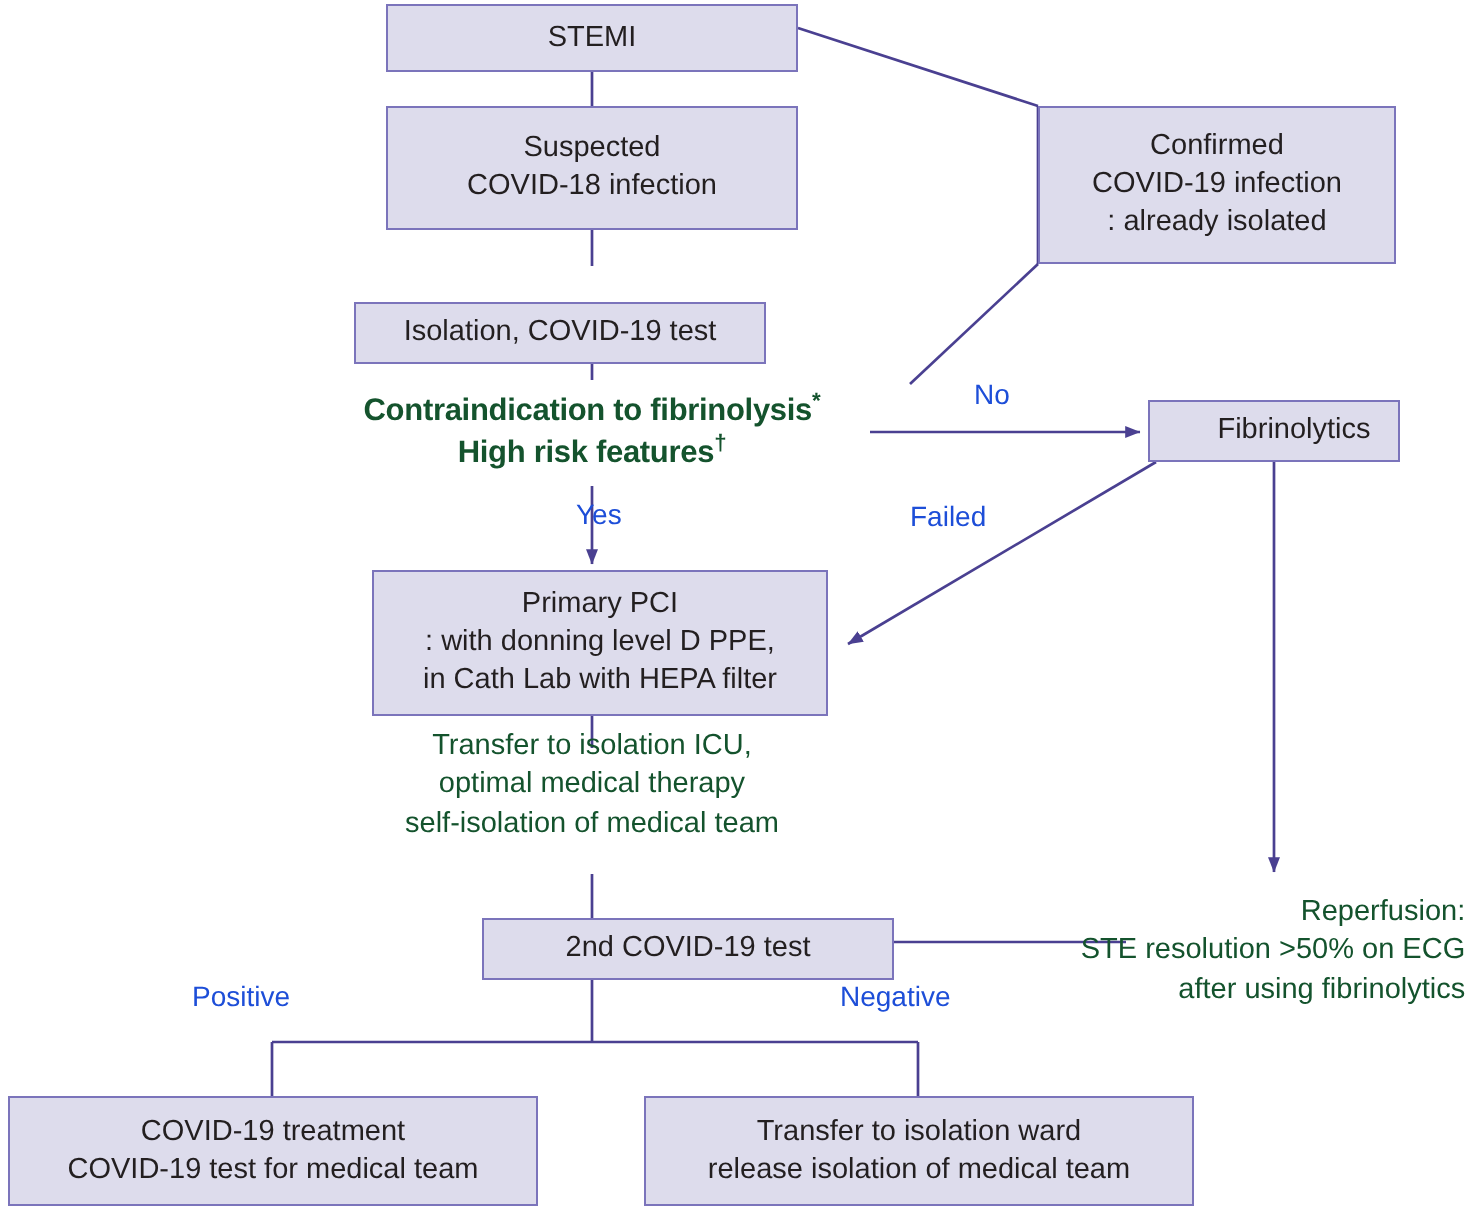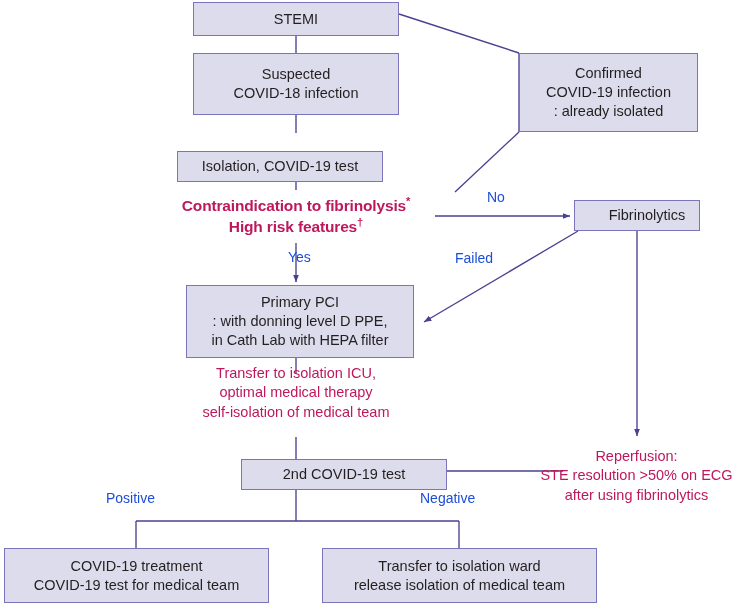--- a/index.html
+++ b/index.html
@@ -34,21 +34,21 @@
     justify-content: center;
     text-align: center;
     line-height: 1.30;
     font-size: 14.5px;
     white-space: pre-line;
     z-index: 2;
   }
   .plain {
     position: absolute;
     box-sizing: border-box;
-    color: #be185d;
+    color: #14532d;
     display: flex;
     align-items: center;
     justify-content: center;
     text-align: center;
     line-height: 1.33;
     font-size: 14.5px;
     white-space: pre-line;
     z-index: 2;
     background: transparent;
   }
@@ -154,21 +154,21 @@
 : with donning level D PPE,
 in Cath Lab with HEPA filter</span>
   </div>
 
   <div class="plain" style="left:166px; top:361px; width:260px; height:64px;">
     <span>Transfer to isolation ICU,
 optimal medical therapy
 self-isolation of medical team</span>
   </div>
 
-  <div class="plain" style="left:531px; top:444px; width:211px; height:64px;">
+  <div class="plain" style="left:531px; top:444px; width:211px; height:64px;text-align:right;">
     <span>Reperfusion:
 STE resolution &gt;50% on ECG
 after using fibrinolytics</span>
   </div>
 
   <div class="node" style="left:193px; top:459px; width:206px; height:31px;margin-left:48px;">
     <span>2nd COVID-19 test</span>
   </div>
 
   <div class="node" style="left:4px; top:548px; width:265px; height:55px;">
@@ -180,17 +180,17 @@
     <span>Transfer to isolation ward
 release isolation of medical team</span>
   </div>
 
   <div class="edge-label" style="left:487px; top:189px;">No</div>
 
   <div class="edge-label" style="left:288px; top:249px;">Yes</div>
 
   <div class="edge-label" style="left:455px; top:250px;">Failed</div>
 
-  <div class="edge-label" style="left:106px; top:490px;">Positive</div>
+  <div class="edge-label" style="left:96px; top:490px;">Positive</div>
 
   <div class="edge-label" style="left:420px; top:490px;">Negative</div>
 
 </div>
 
 </body></html>

